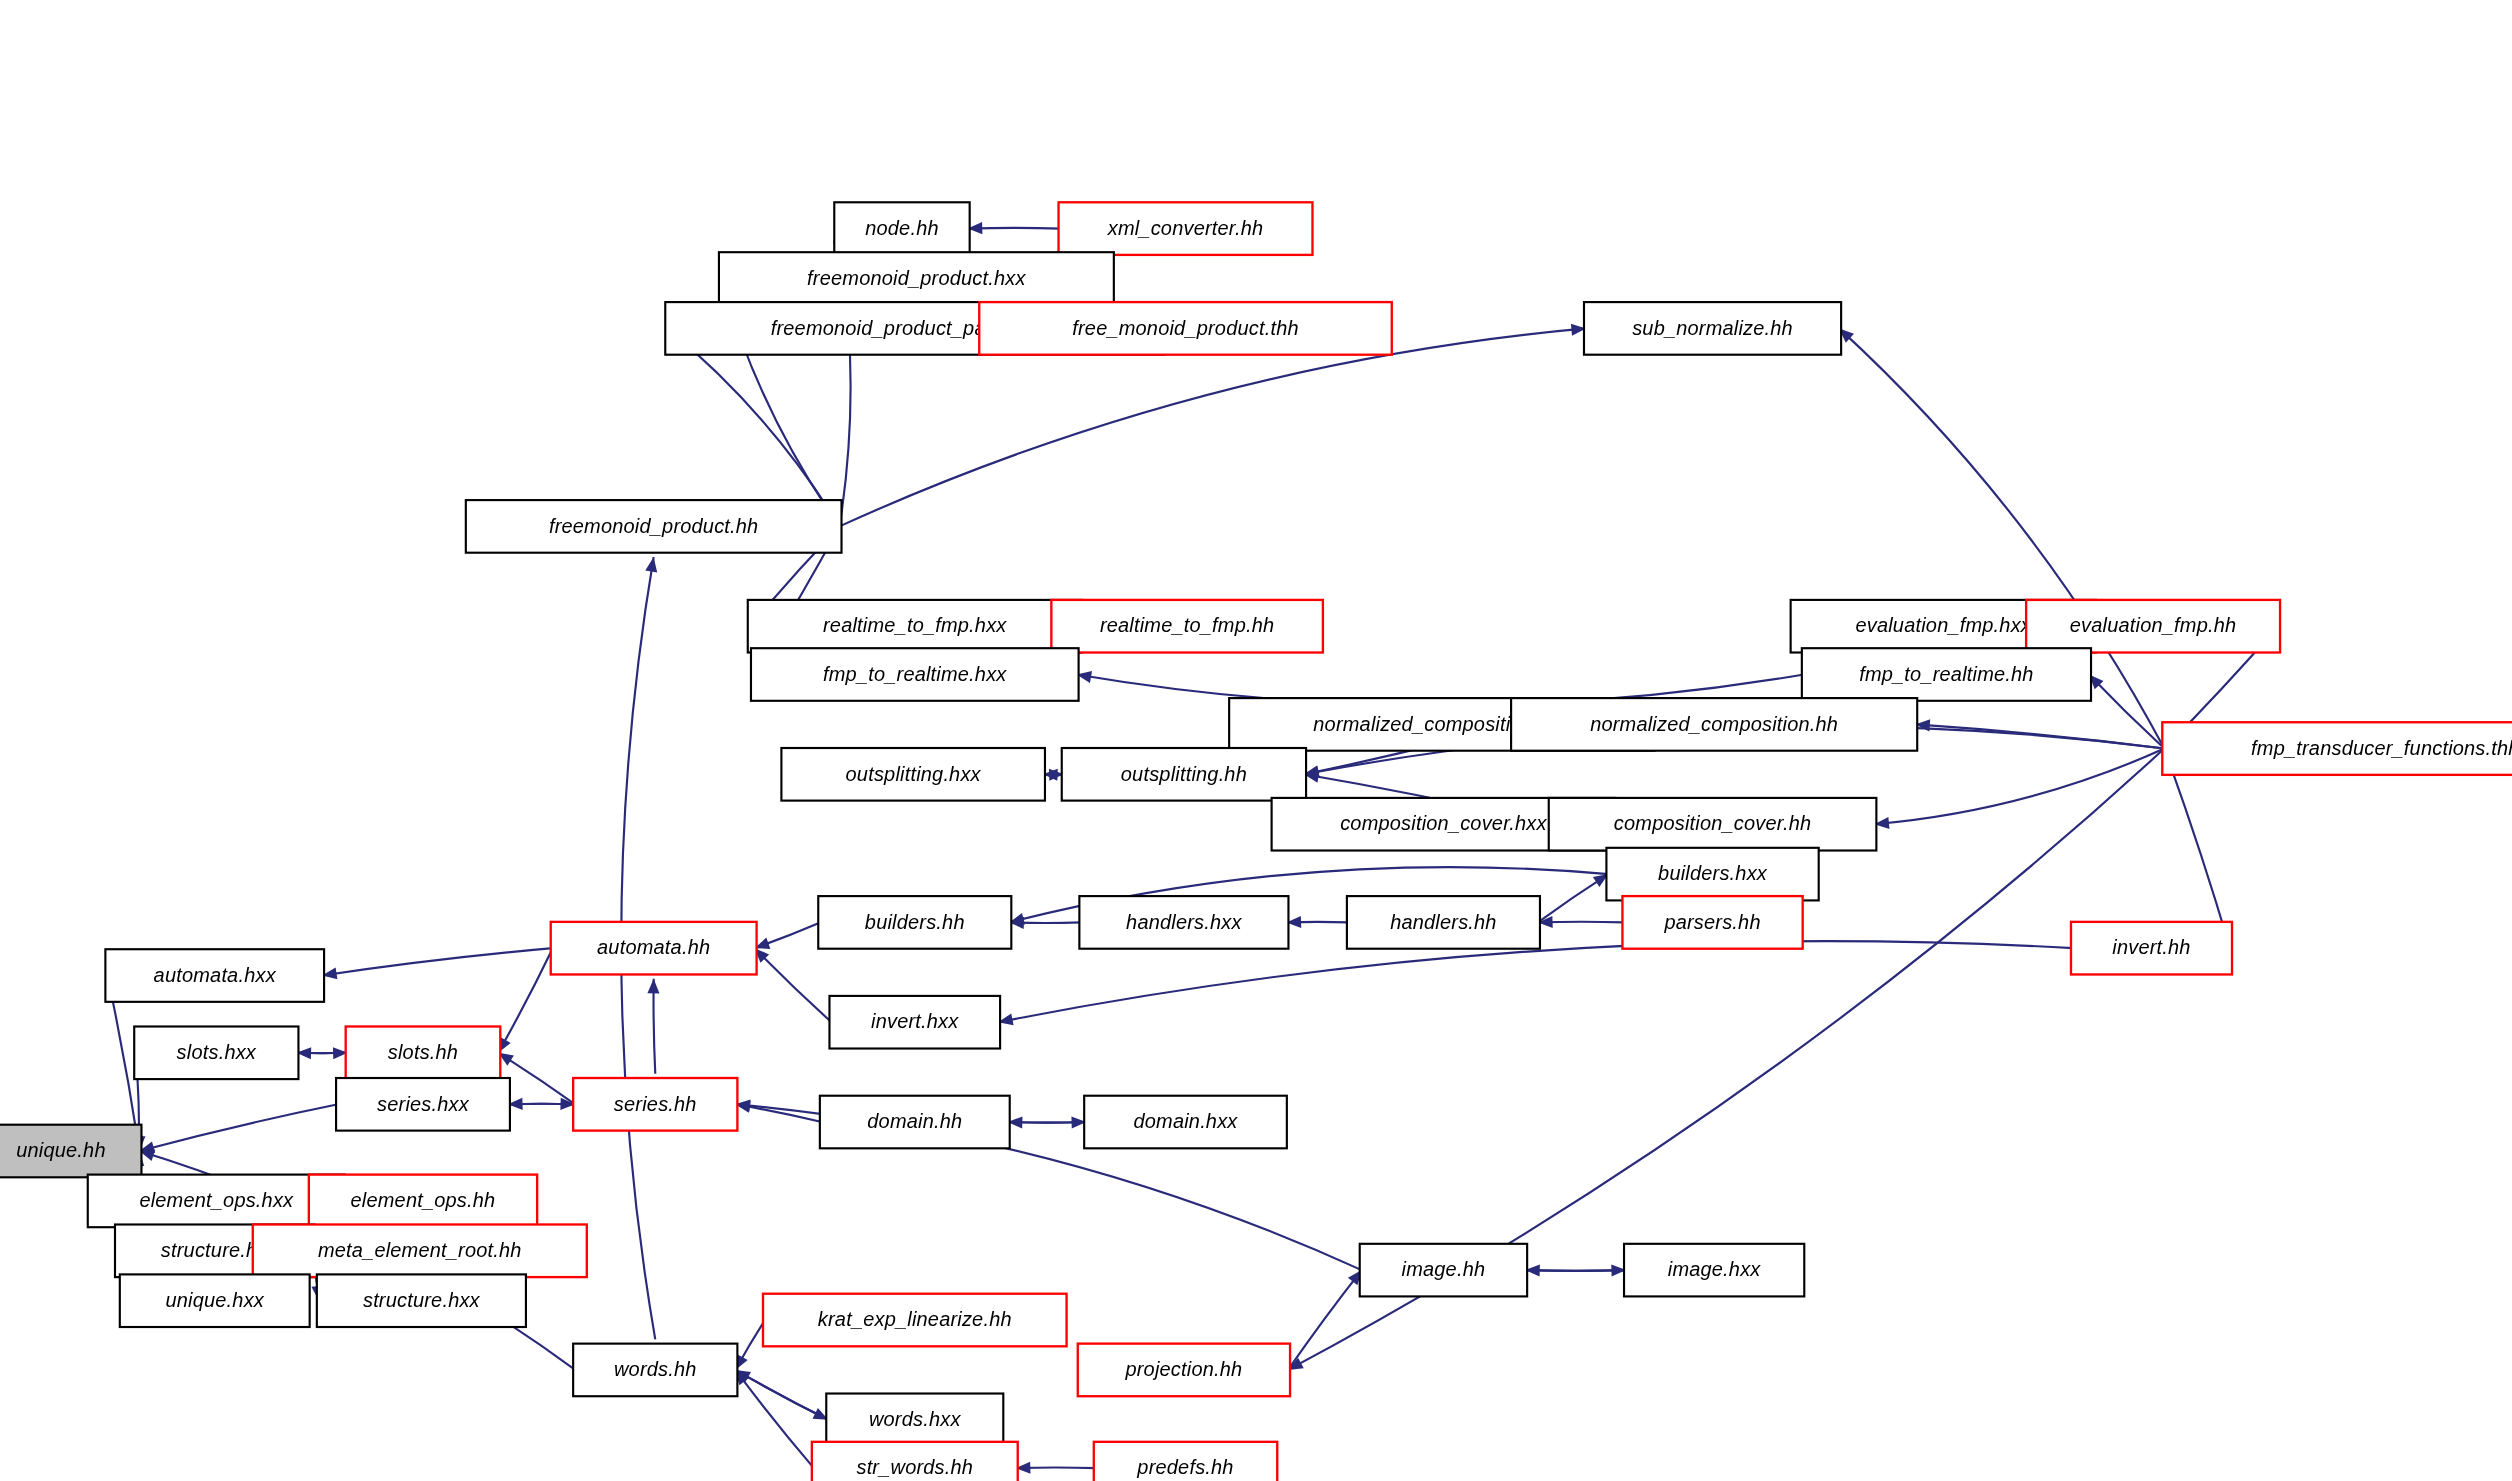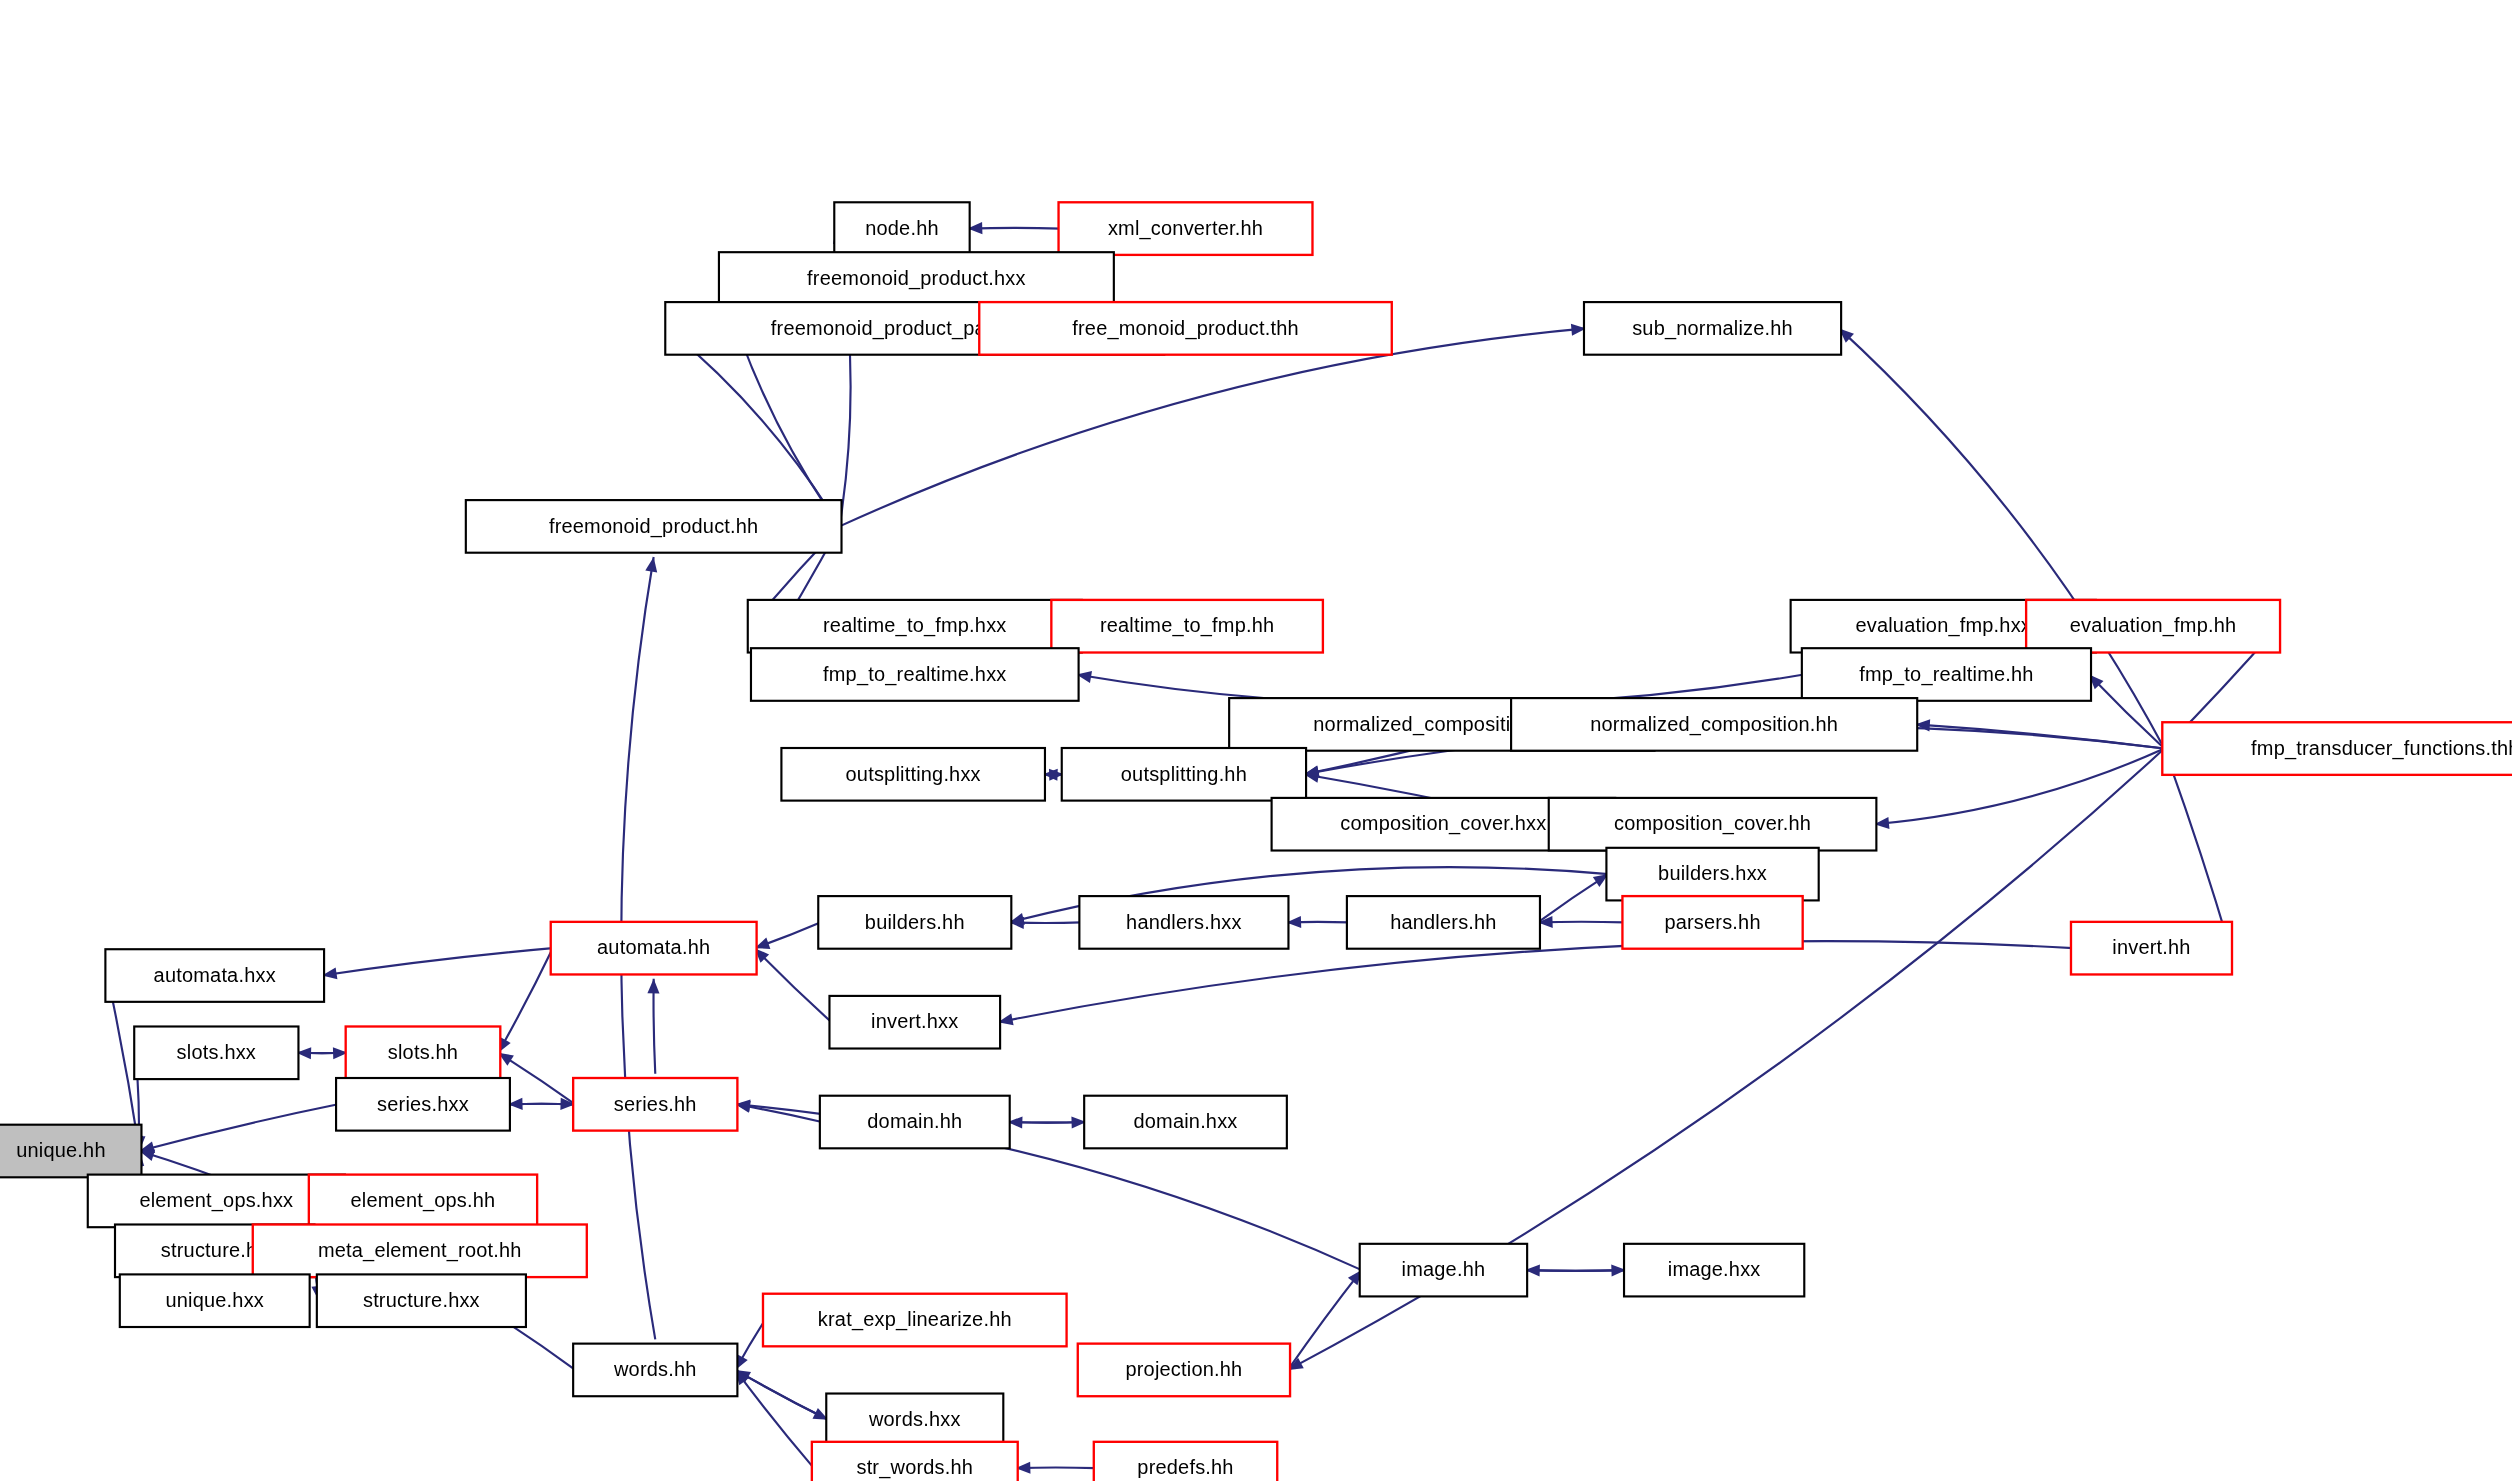--- a/index.html
+++ b/index.html
@@ -7,20 +7,21 @@
     padding: 0;
     background: #ffffff;
     font-family: "Liberation Sans", sans-serif;
   }
   #canvas-wrap {
     position: relative;
     width: 2512px;
     height: 1481px;
     background: #ffffff;
     overflow: hidden;
+    font-style: italic;
   }
   svg#graph {
     position: absolute;
     top: 0; left: 0;
     width: 2512px;
     height: 1481px;
   }
   .edge-path {
     fill: none;
     stroke: #2a2a7a;

